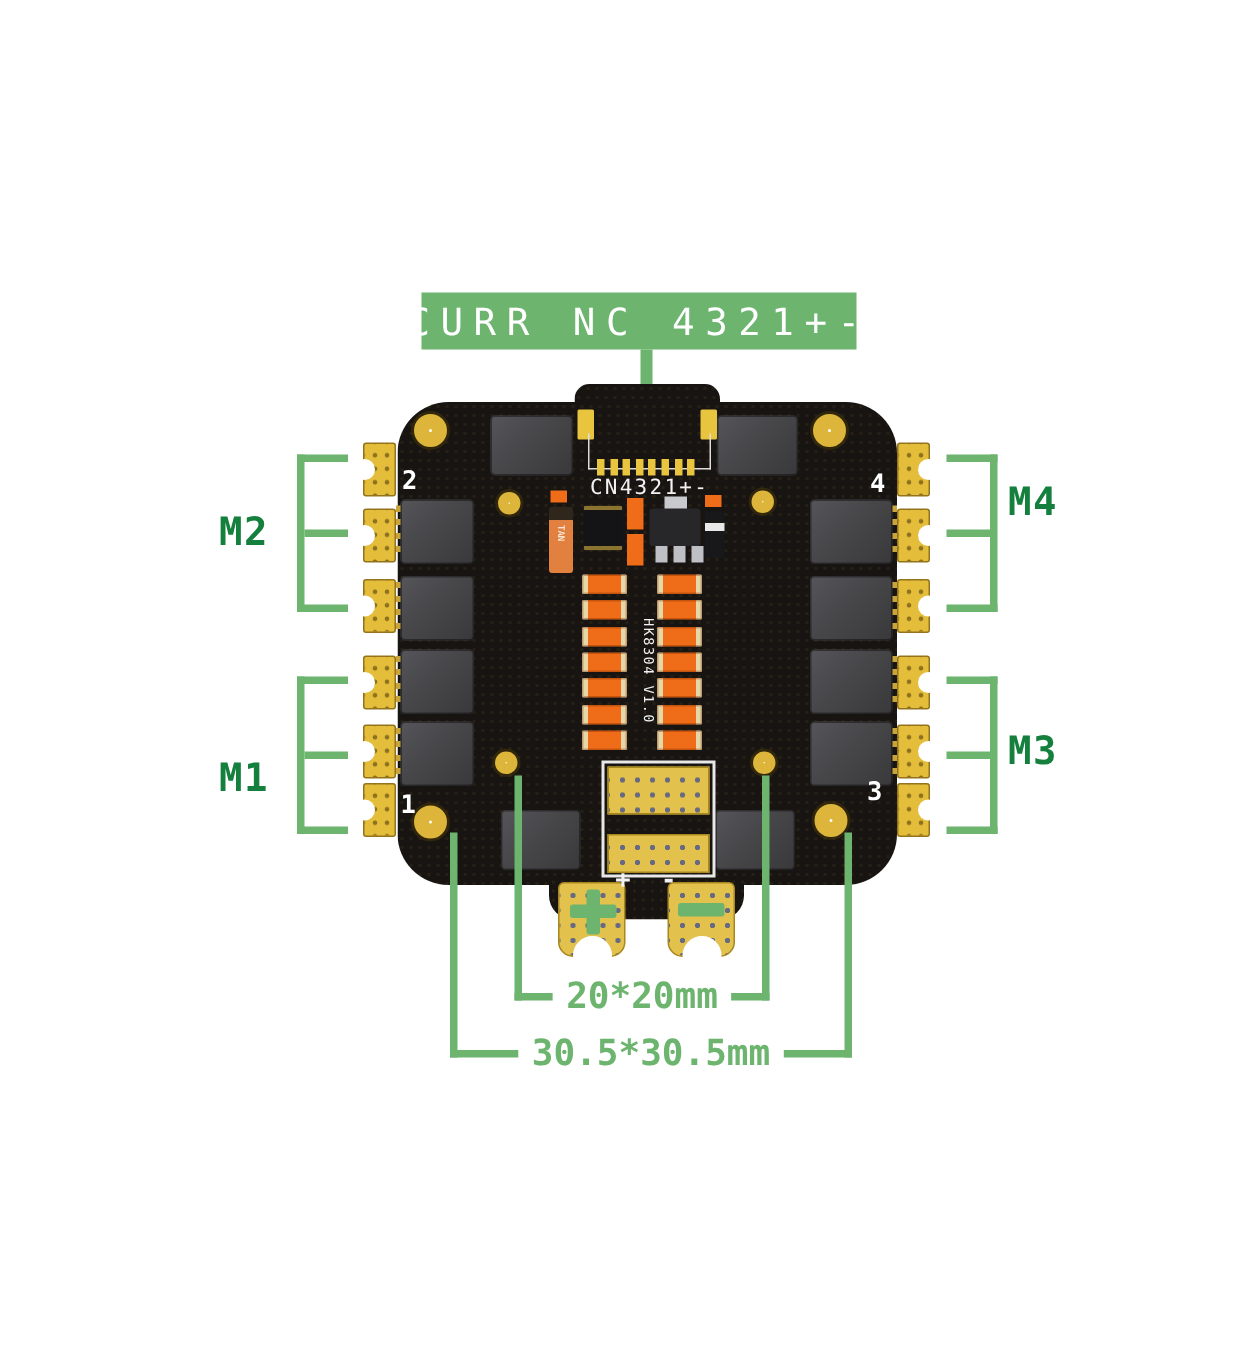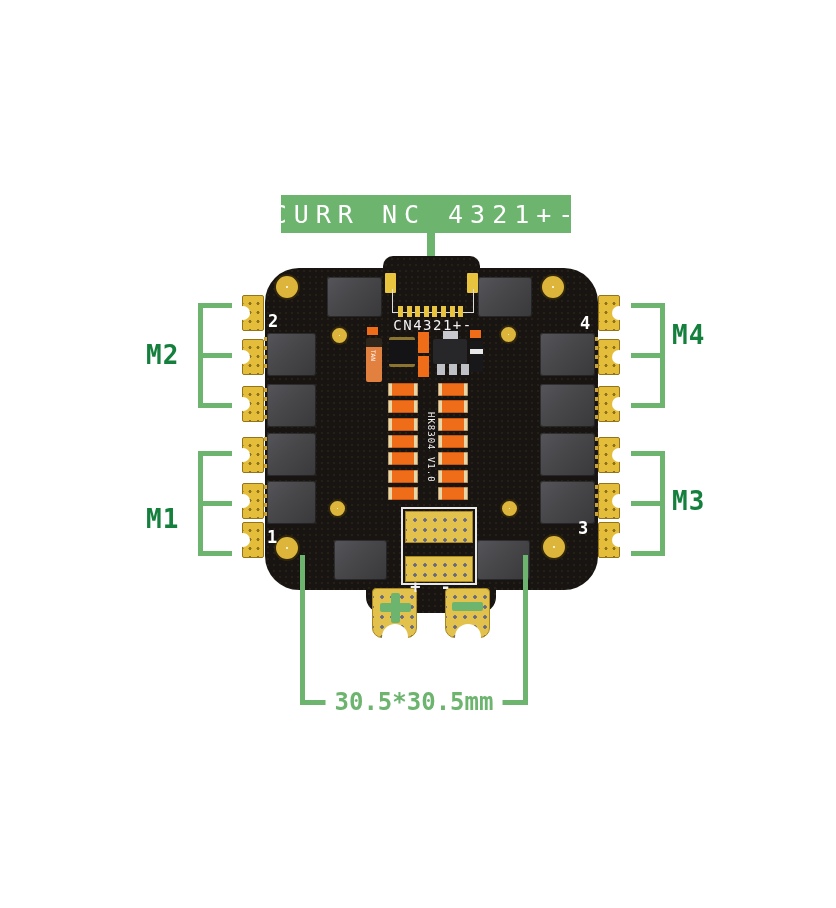--- a/index.html
+++ b/index.html
@@ -242,17 +242,20 @@
     </div>
   <div class="abs mlabel" style="left:672px;top:320px;">M4</div>
   <div class="abs brk right" style="left:631px;top:303px;width:34px;height:105px;">
       <span class="mid"></span>
     </div>
   <div class="abs mlabel" style="left:672px;top:486px;">M3</div>
   <div class="abs brk right" style="left:631px;top:451px;width:34px;height:105px;">
       <span class="mid"></span>
     </div>
 
-  <div class="abs dim" style="left:300px;top:555px;width:228px;height:150px;padding-left:48px;">
+  <div class="abs dim" style="left:343px;top:517px;width:170px;height:150px;">
+    <span class="dlabel">20*20mm</span>
+  </div>
+  <div class="abs dim" style="left:300px;top:555px;width:268px;height:150px;padding-left:48px;">
     <span class="dlabel">30.5*30.5mm</span>
   </div>
 
 </div>
 
 </body></html>

